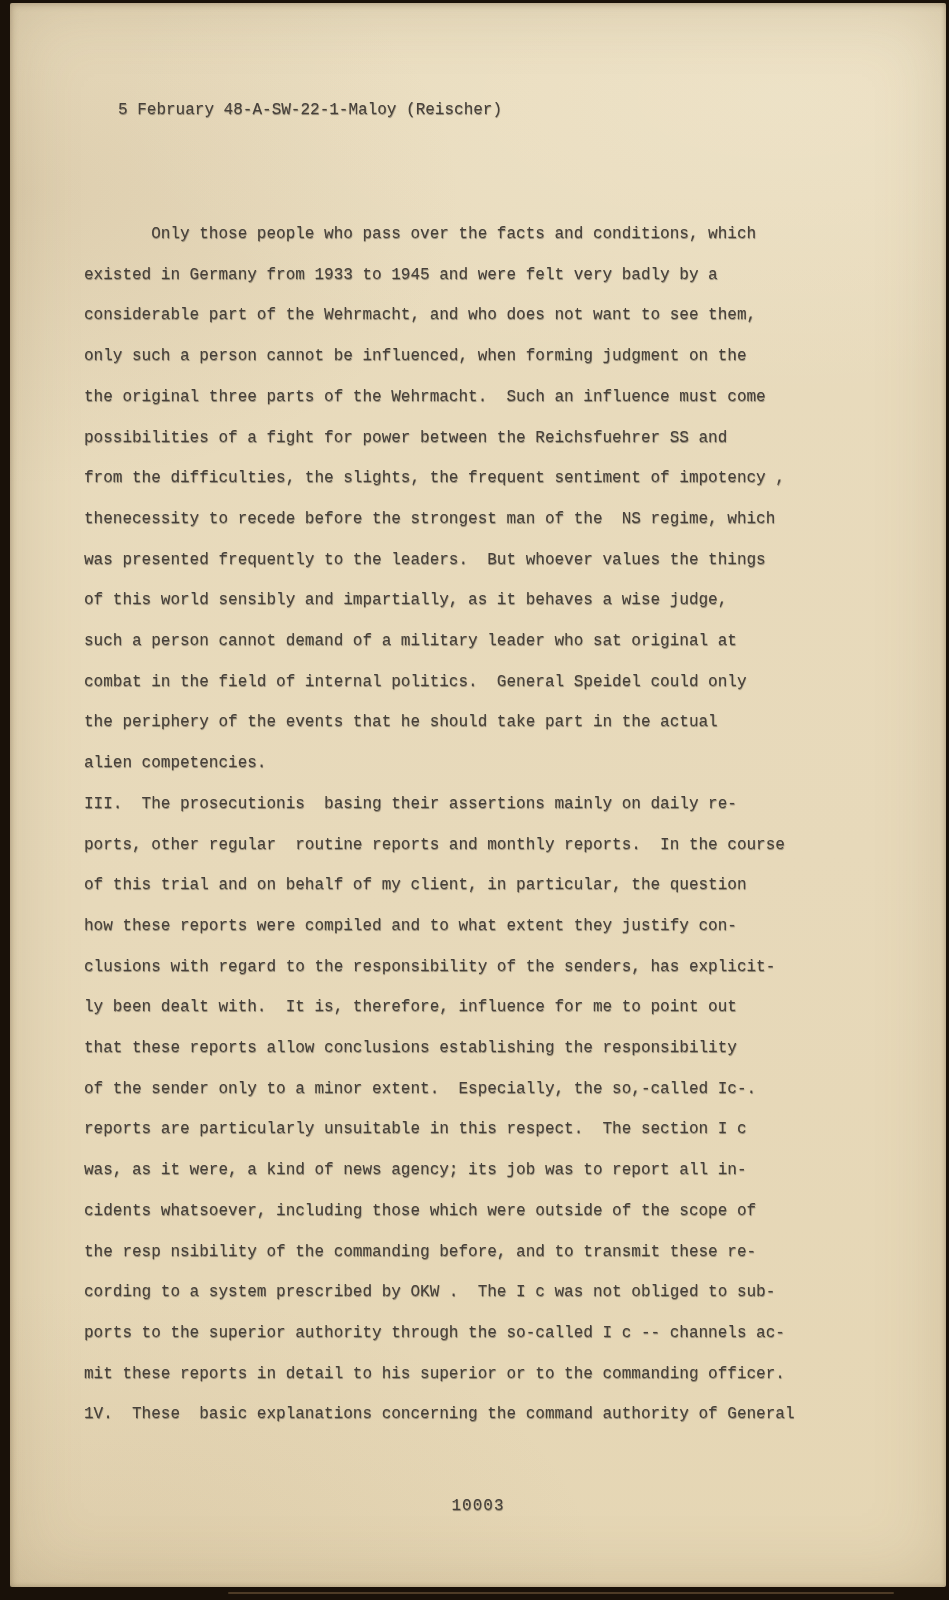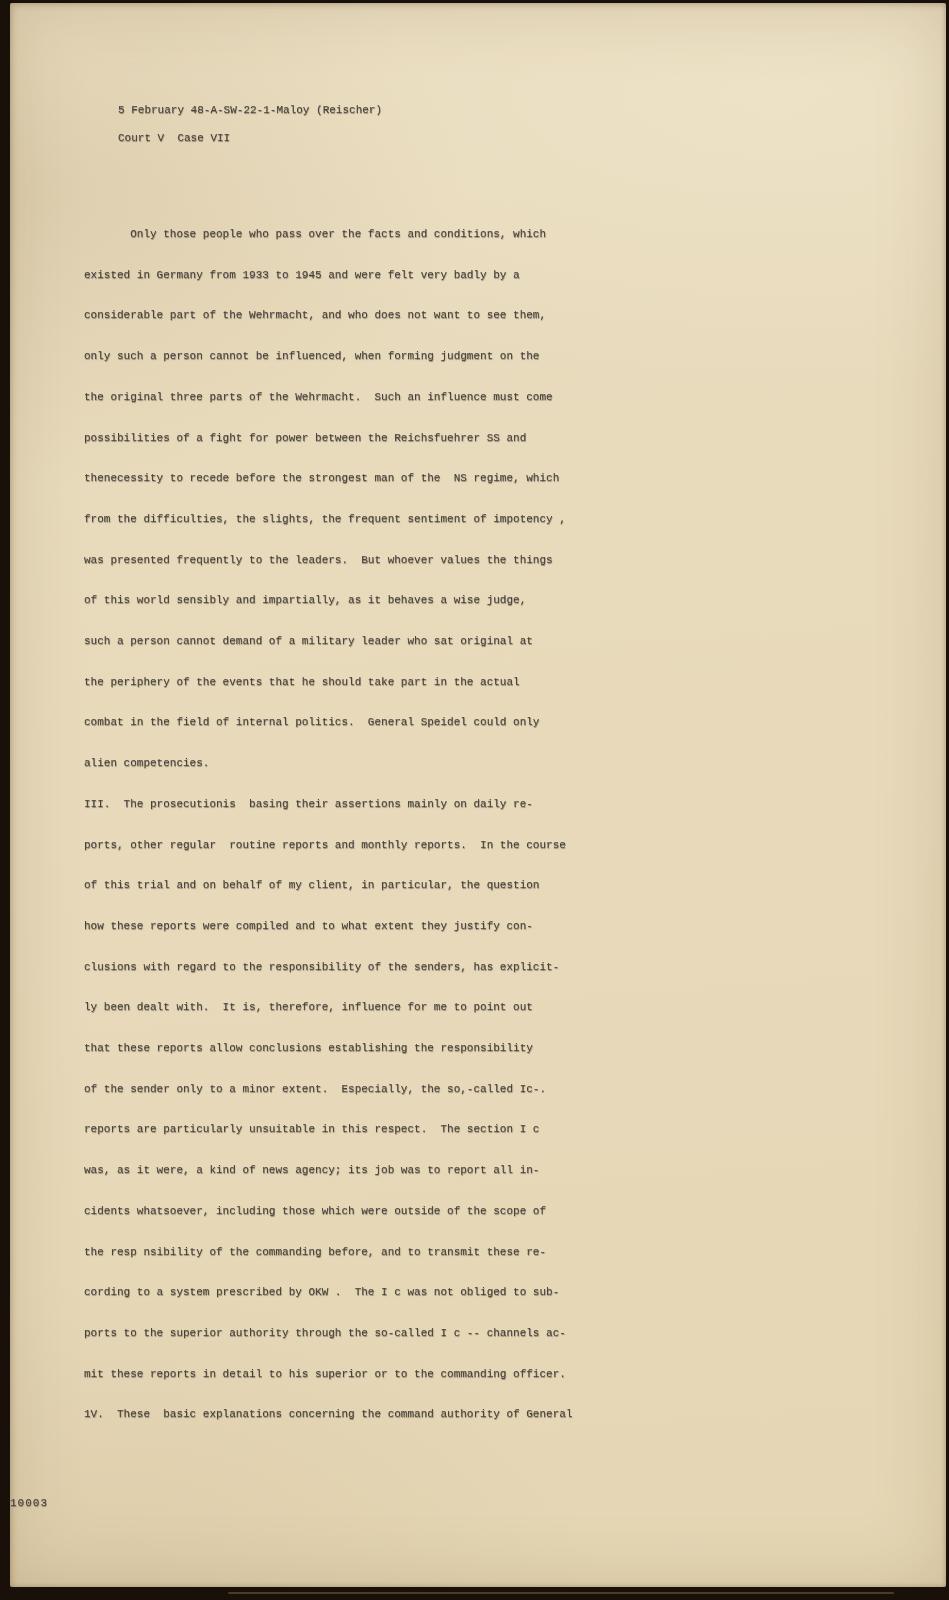--- a/index.html
+++ b/index.html
@@ -37,69 +37,68 @@
     position: absolute;
     left: 228px;
     right: 55px;
     bottom: 6px;
     height: 2px;
     background: rgba(120, 95, 62, 0.55);
     border-radius: 1px;
   }
   .tw-line {
     white-space: pre;
-    font-size: 11px;
+    font-size: 16px;
     color: var(--ink, #46403a);
     text-shadow: 0.4px 0.5px 0.8px rgba(62, 54, 44, 0.55);
   }
   .doc-header {
     position: absolute;
     left: 108px;
     top: 94px;
     line-height: 27.5px;
   }
   .doc-body {
     position: absolute;
     left: 74px;
     top: 211px;
     line-height: 40.7px;
   }
   .page-number {
     position: absolute;
     left: 0;
     right: 0;
     top: 1494px;
-    text-align: left;
+    text-align: center;
     letter-spacing: 1px;
   }
 </style>
 </head>
 <body>
 
 <div class="paper">
 
   <div class="doc-header">
     <div class="tw-line">5 February 48-A-SW-22-1-Maloy (Reischer)</div>
-    <div class="tw-line">Court V  Case VII</div>
   </div>
 
   <div class="doc-body">
       <div class="tw-line">       Only those people who pass over the facts and conditions, which</div>
       <div class="tw-line">existed in Germany from 1933 to 1945 and were felt very badly by a</div>
       <div class="tw-line">considerable part of the Wehrmacht, and who does not want to see them,</div>
       <div class="tw-line">only such a person cannot be influenced, when forming judgment on the</div>
       <div class="tw-line">the original three parts of the Wehrmacht.  Such an influence must come</div>
       <div class="tw-line">possibilities of a fight for power between the Reichsfuehrer SS and</div>
+      <div class="tw-line">from the difficulties, the slights, the frequent sentiment of impotency ,</div>
       <div class="tw-line">thenecessity to recede before the strongest man of the  NS regime, which</div>
-      <div class="tw-line">from the difficulties, the slights, the frequent sentiment of impotency ,</div>
       <div class="tw-line">was presented frequently to the leaders.  But whoever values the things</div>
       <div class="tw-line">of this world sensibly and impartially, as it behaves a wise judge,</div>
       <div class="tw-line">such a person cannot demand of a military leader who sat original at</div>
+      <div class="tw-line">combat in the field of internal politics.  General Speidel could only</div>
       <div class="tw-line">the periphery of the events that he should take part in the actual</div>
-      <div class="tw-line">combat in the field of internal politics.  General Speidel could only</div>
       <div class="tw-line">alien competencies.</div>
       <div class="tw-line">III.  The prosecutionis  basing their assertions mainly on daily re-</div>
       <div class="tw-line">ports, other regular  routine reports and monthly reports.  In the course</div>
       <div class="tw-line">of this trial and on behalf of my client, in particular, the question</div>
       <div class="tw-line">how these reports were compiled and to what extent they justify con-</div>
       <div class="tw-line">clusions with regard to the responsibility of the senders, has explicit-</div>
       <div class="tw-line">ly been dealt with.  It is, therefore, influence for me to point out</div>
       <div class="tw-line">that these reports allow conclusions establishing the responsibility</div>
       <div class="tw-line">of the sender only to a minor extent.  Especially, the so,-called Ic-.</div>
       <div class="tw-line">reports are particularly unsuitable in this respect.  The section I c</div>

